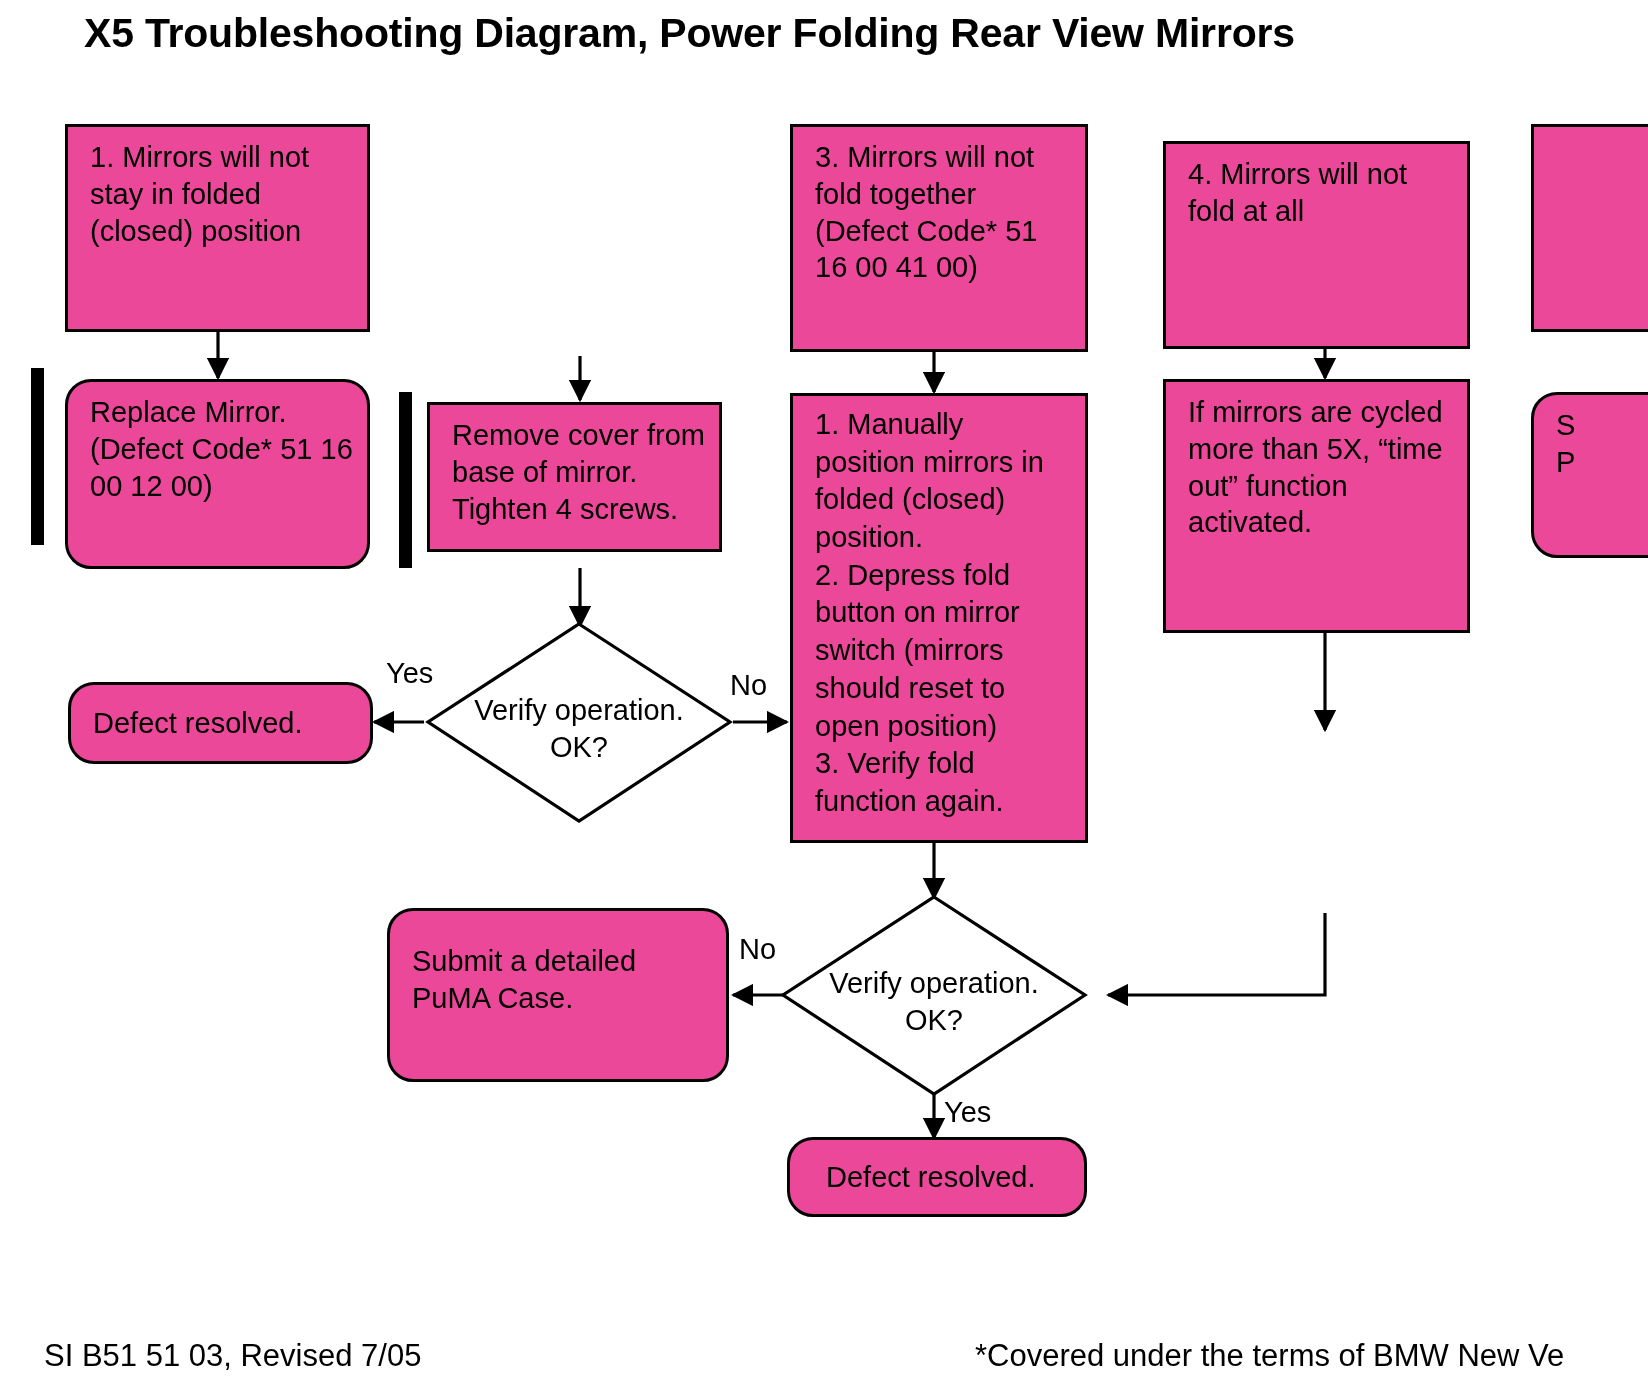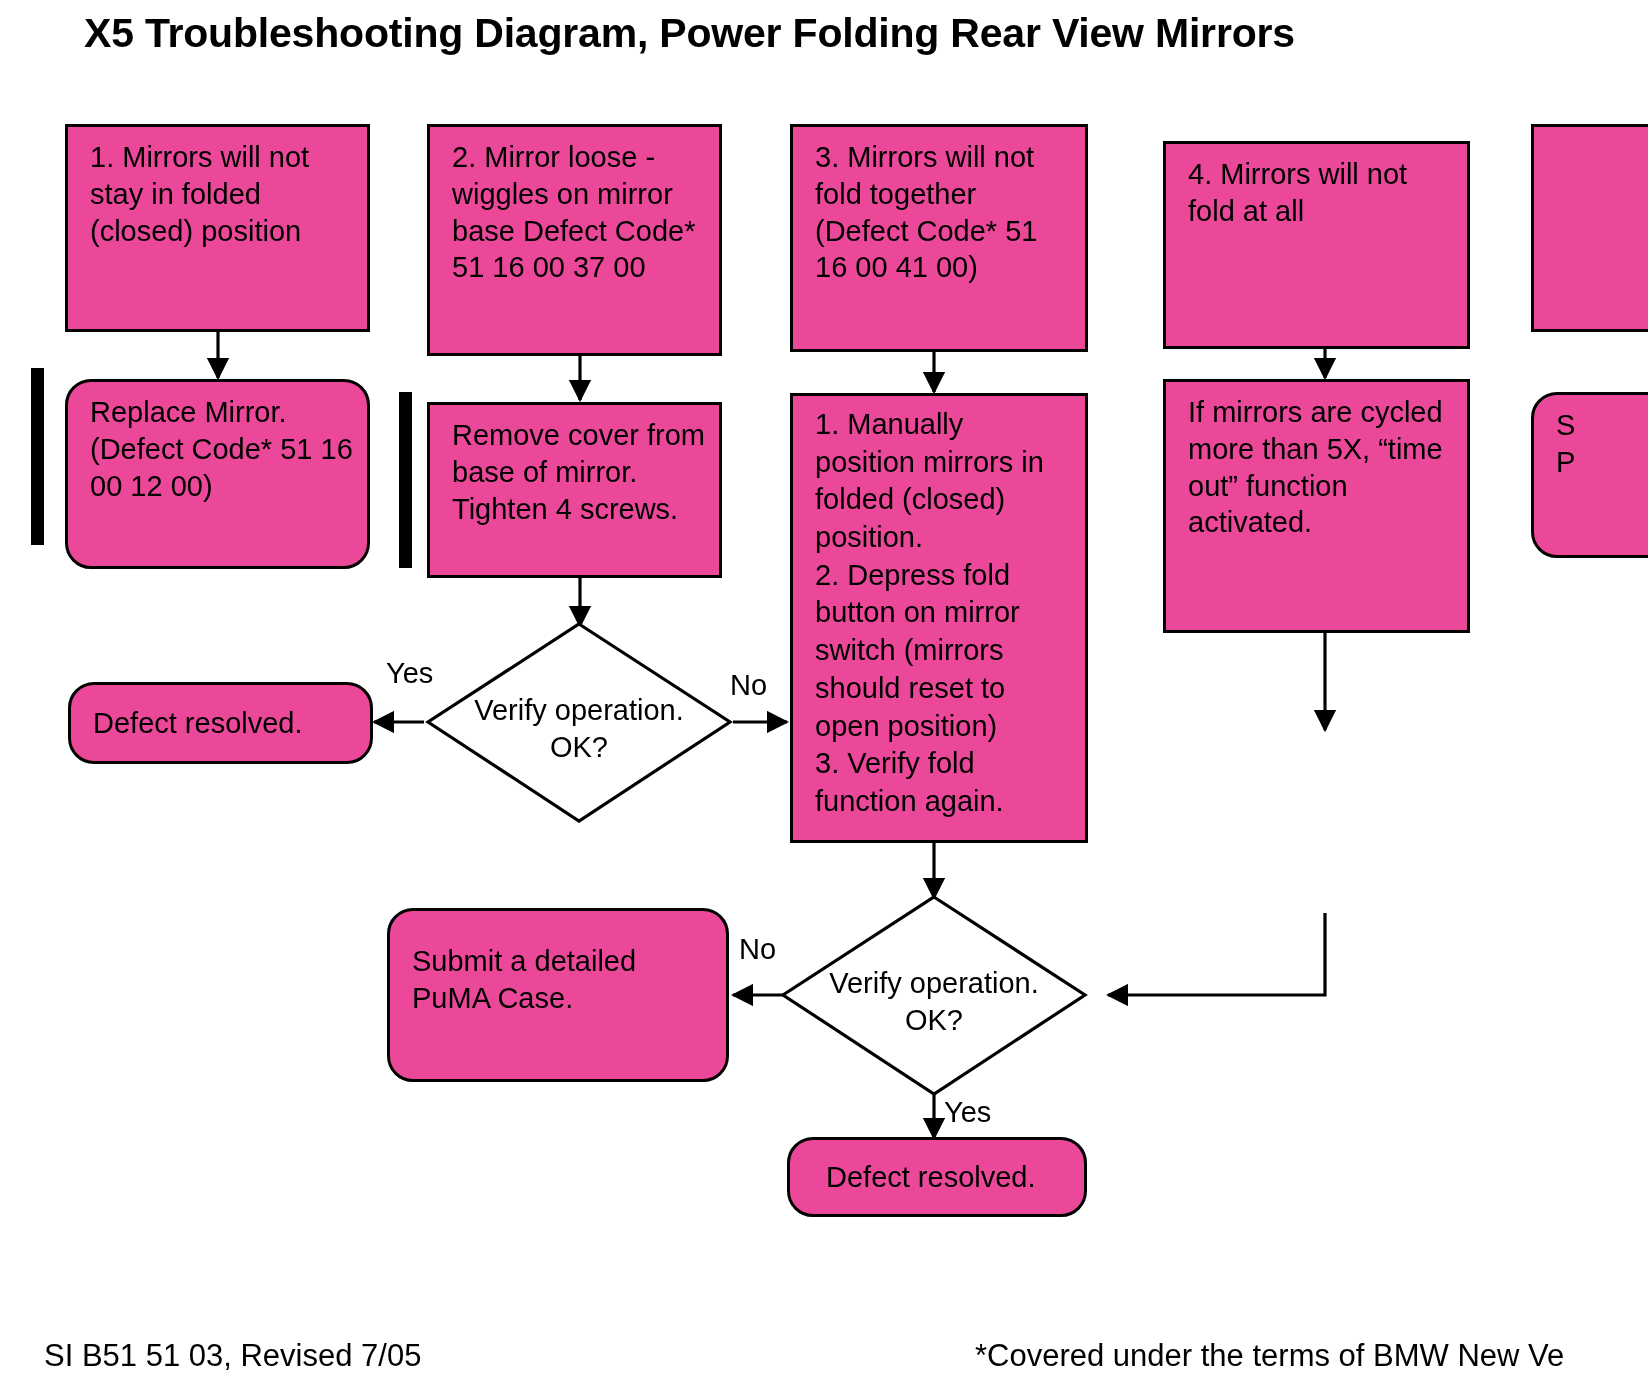--- a/index.html
+++ b/index.html
@@ -135,23 +135,22 @@
     </g>
   </svg>
 
   <div class="changebar" style="left:31px; top:368px; width:13px; height:177px;"></div>
   <div class="changebar" style="left:399px; top:392px; width:13px; height:176px;"></div>
 
   <div class="node" style="left:65px; top:124px; width:305px; height:208px;">1. Mirrors will not stay in folded (closed) position</div>
 
   <div class="node rounded" style="left:65px; top:379px; width:305px; height:190px;">Replace Mirror. (Defect Code* 51 16 00 12 00)</div>
 
-  <div class="node" style="left:427px; top:124px; width:295px; height:232px;">2. Mirror loose - wiggles on mirror base Defect Code* 51 16 00 37 00</div>
 
-  <div class="node" style="left:427px; top:402px; width:295px; height:176px;">Remove cover from base of mirror. Tighten 4 screws.</div>
+  <div class="node" style="left:427px; top:402px; width:295px; height:150px;">Remove cover from base of mirror. Tighten 4 screws.</div>
 
   <div class="node" style="left:790px; top:124px; width:298px; height:228px;">3. Mirrors will not fold together (Defect Code* 51 16 00 41 00)</div>
 
   <div class="node" style="left:790px; top:393px; width:298px; height:450px; padding-top:10px; line-height:1.30;">1. Manually position mirrors in folded (closed) position.
 2. Depress fold button on mirror switch (mirrors should reset to open position)
 3. Verify fold function again.</div>
 
   <div class="node" style="left:1163px; top:141px; width:307px; height:208px;">4. Mirrors will not fold at all</div>
 
   <div class="node" style="left:1163px; top:379px; width:307px; height:254px;">If mirrors are cycled more than 5X, “time out” function activated.</div>

